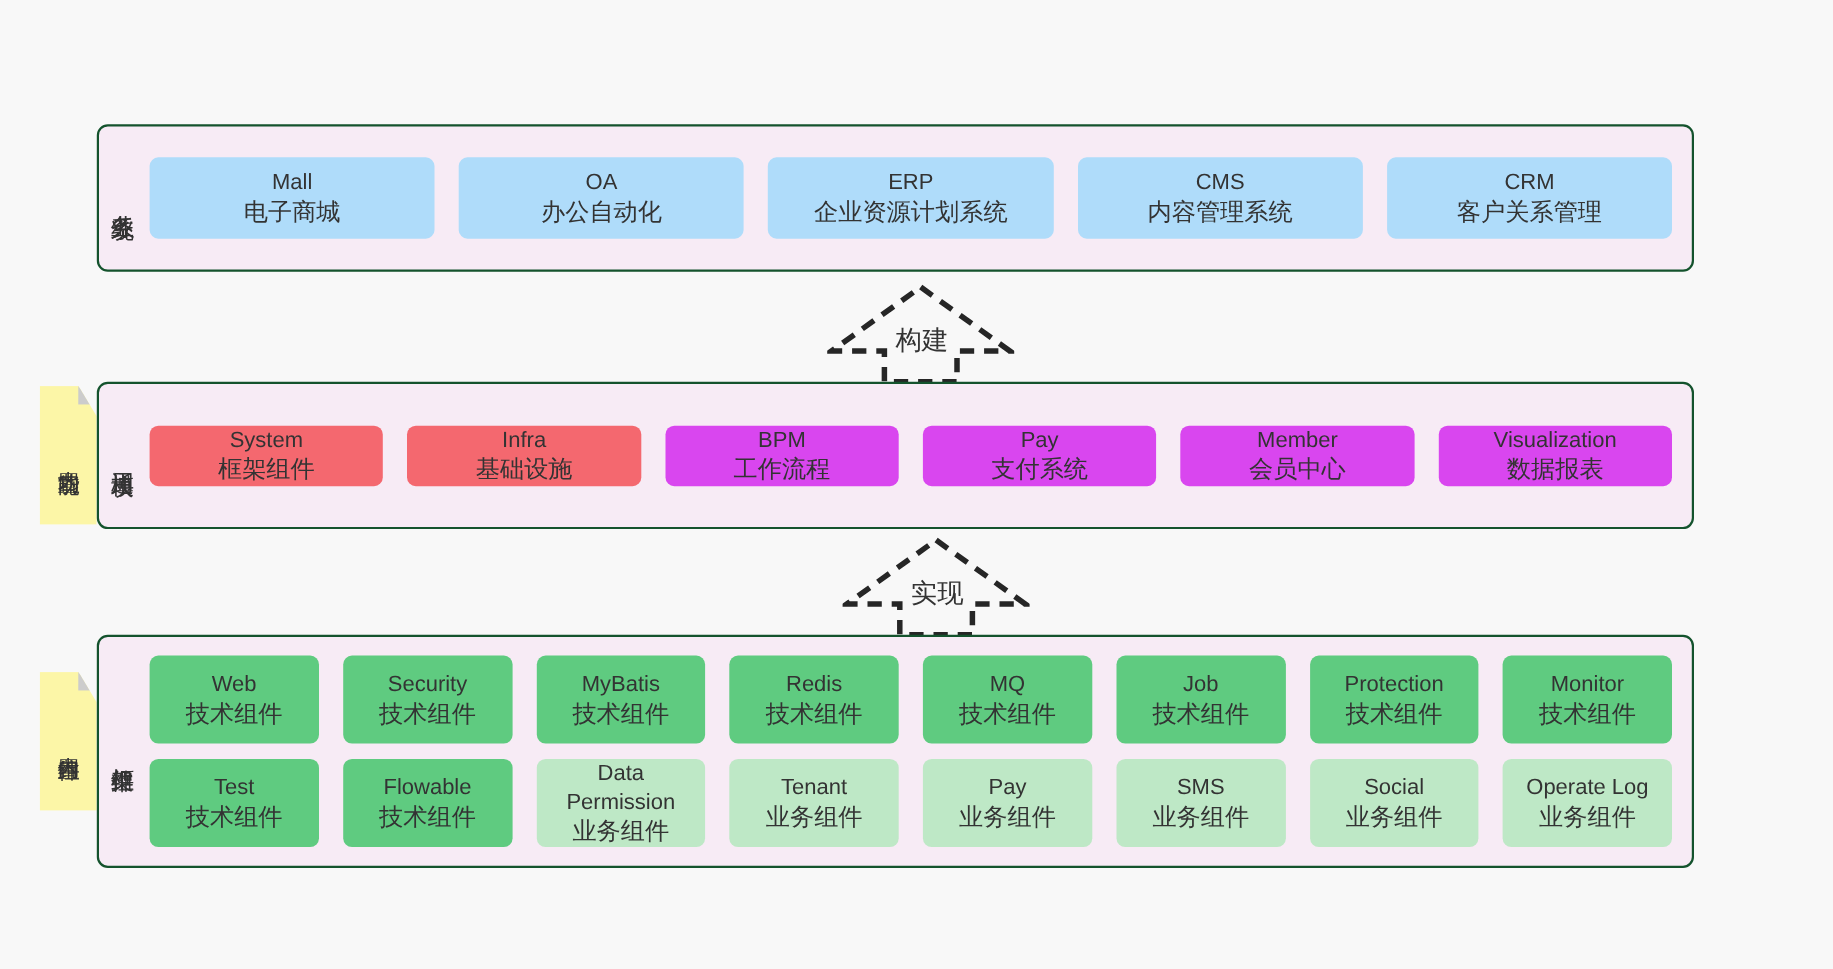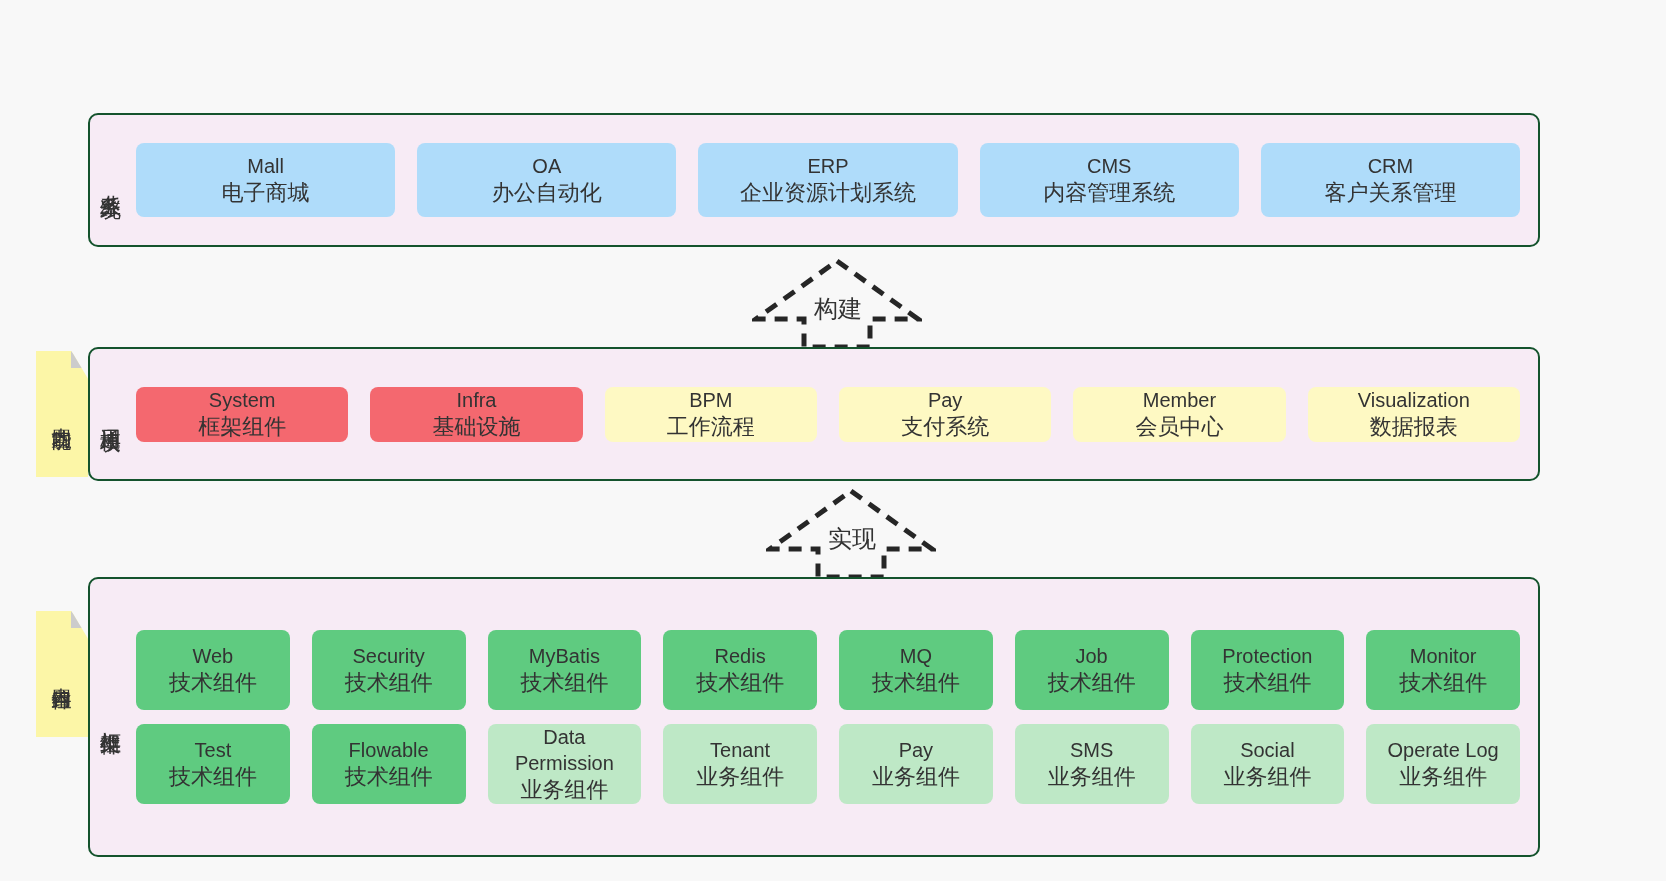--- a/index.html
+++ b/index.html
@@ -73,28 +73,28 @@
     color: #333333;
     user-select: none;
     padding: 4px 6px;
     box-sizing: border-box;
   }
   .cell .sub { font-size: 22px; }
 
   
   .fill-blue       { background: #AFDCFA; }
   .fill-red        { background: #F4686F; }
-  .fill-pink       { background: #fef9c3; }
+  .fill-pink       { background: #d946ef; }
   .fill-green      { background: #5FCB80; }
   .fill-lightgreen { background: #BEE8C6; }
 
   
   #layer-business { left: 88px;  top: 113px; width: 1452px; height: 134px; }
   #layer-common   { left: 88px;  top: 347px; width: 1452px; height: 134px; }
-  #layer-frame    { left: 88px;  top: 577px; width: 1452px; height: 280px; justify-content: center; }
+  #layer-frame    { left: 88px;  top: 577px; width: 1452px; height: 212px; justify-content: center; }
 
   #layer-business .cell { height: 74px; }
   #layer-common   .cell { height: 55px; }
   #layer-frame    .cell { height: 80px; }
 
   
   .sticky {
     position: absolute;
     background: #FCF6A7;
     width: 52px;

